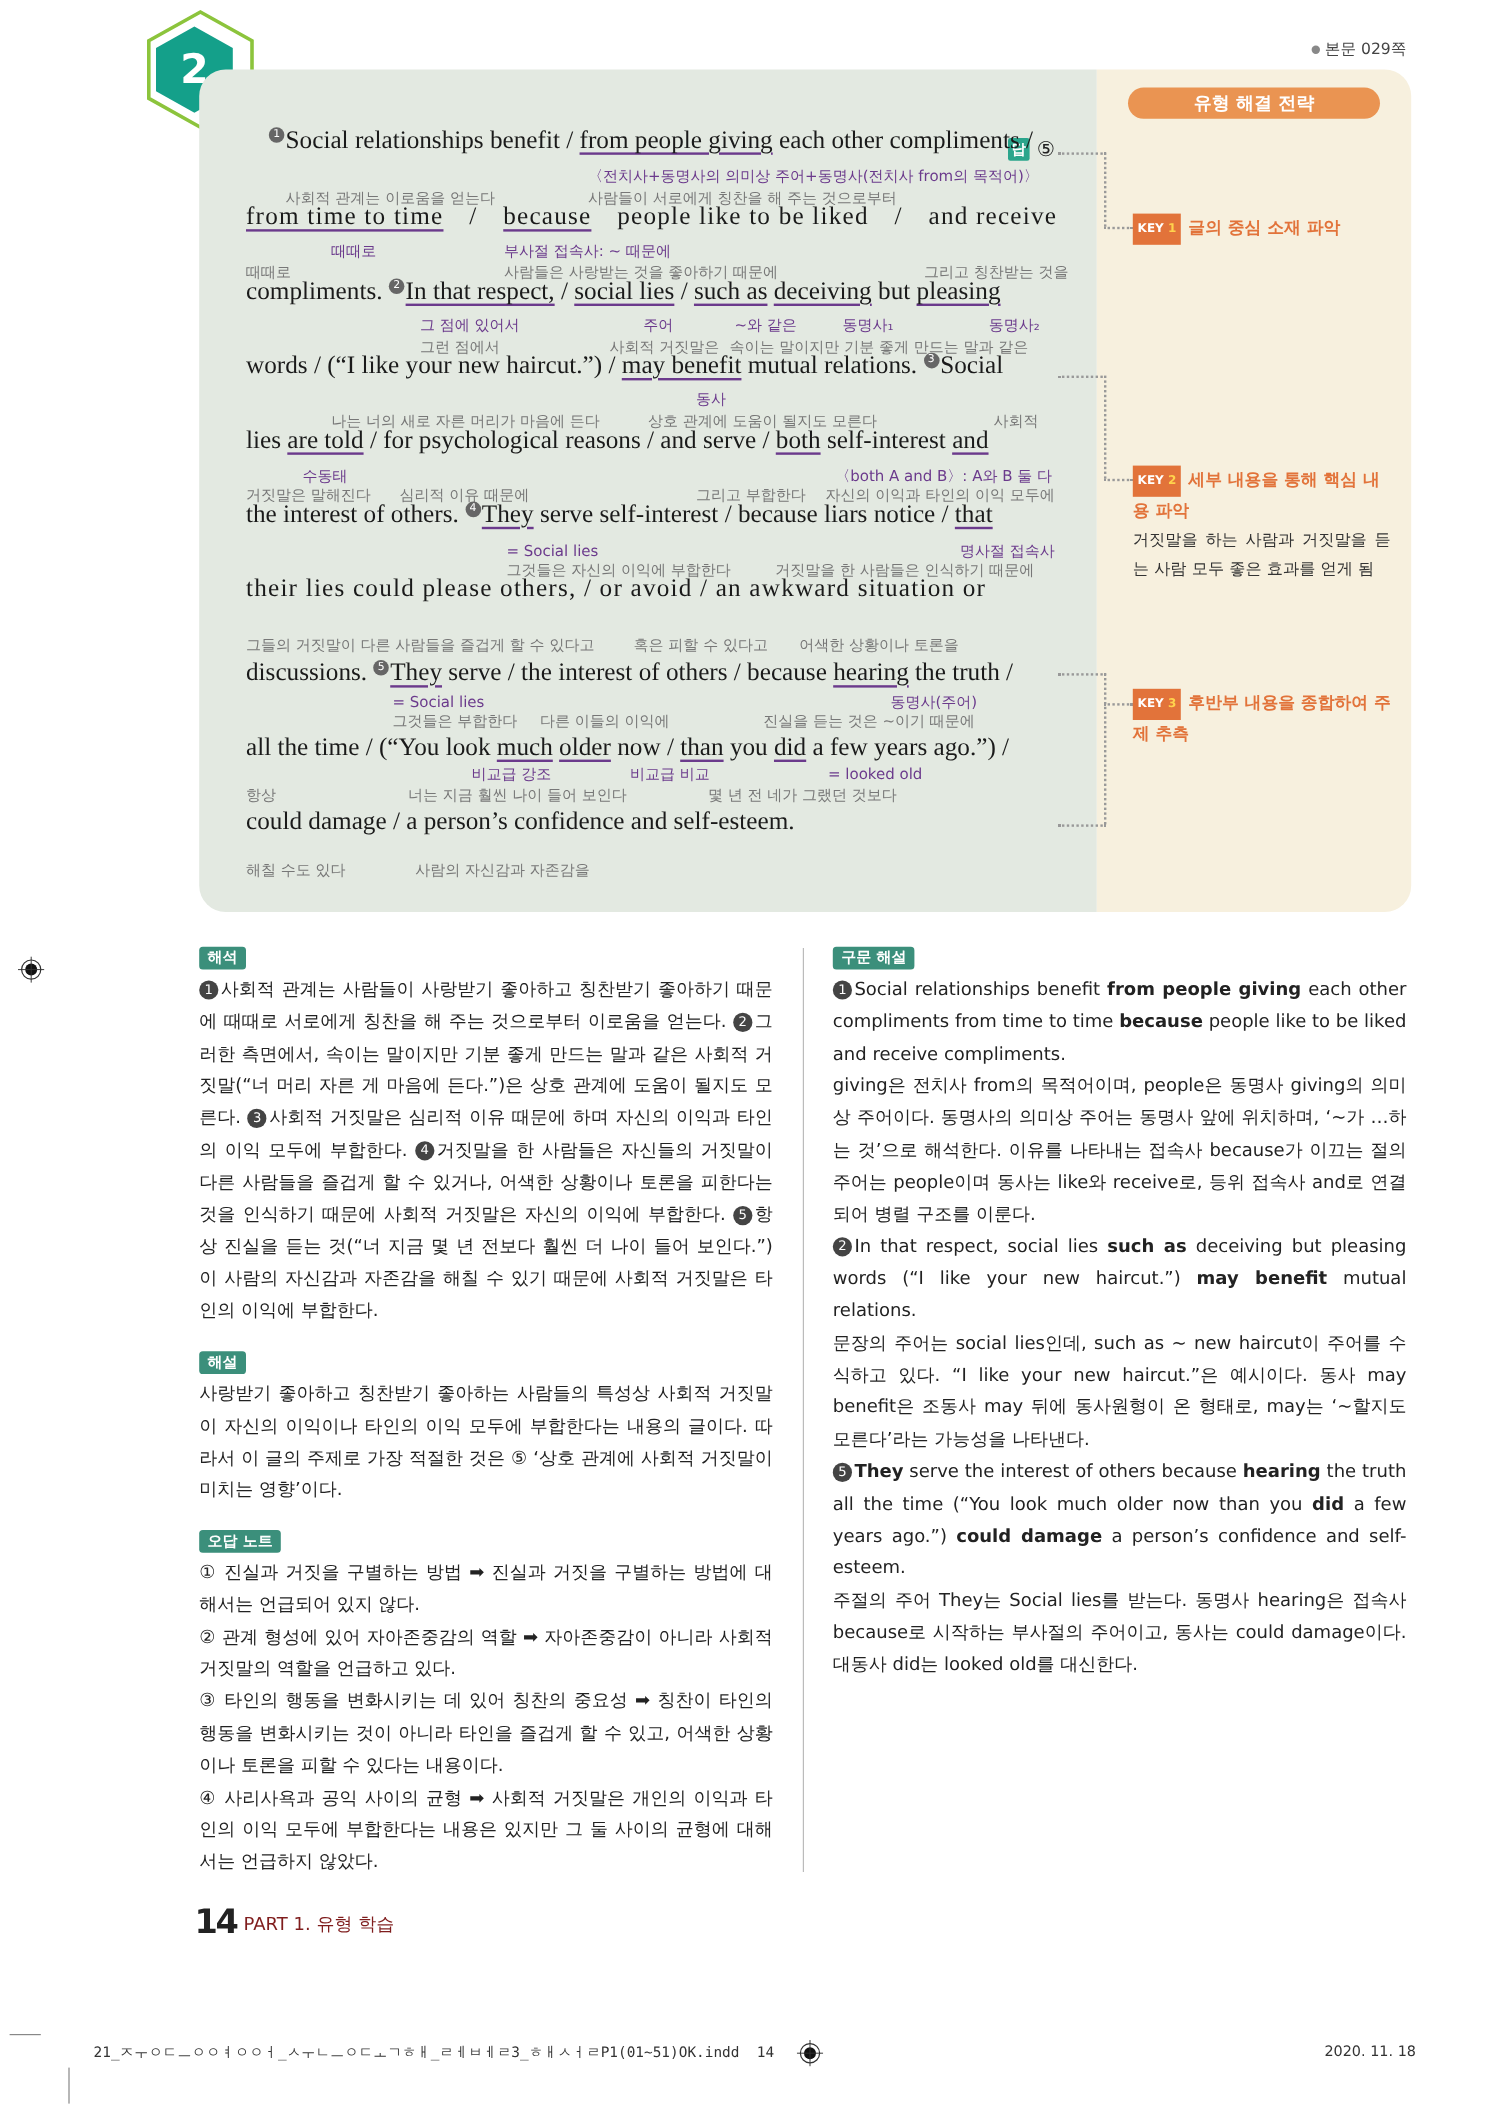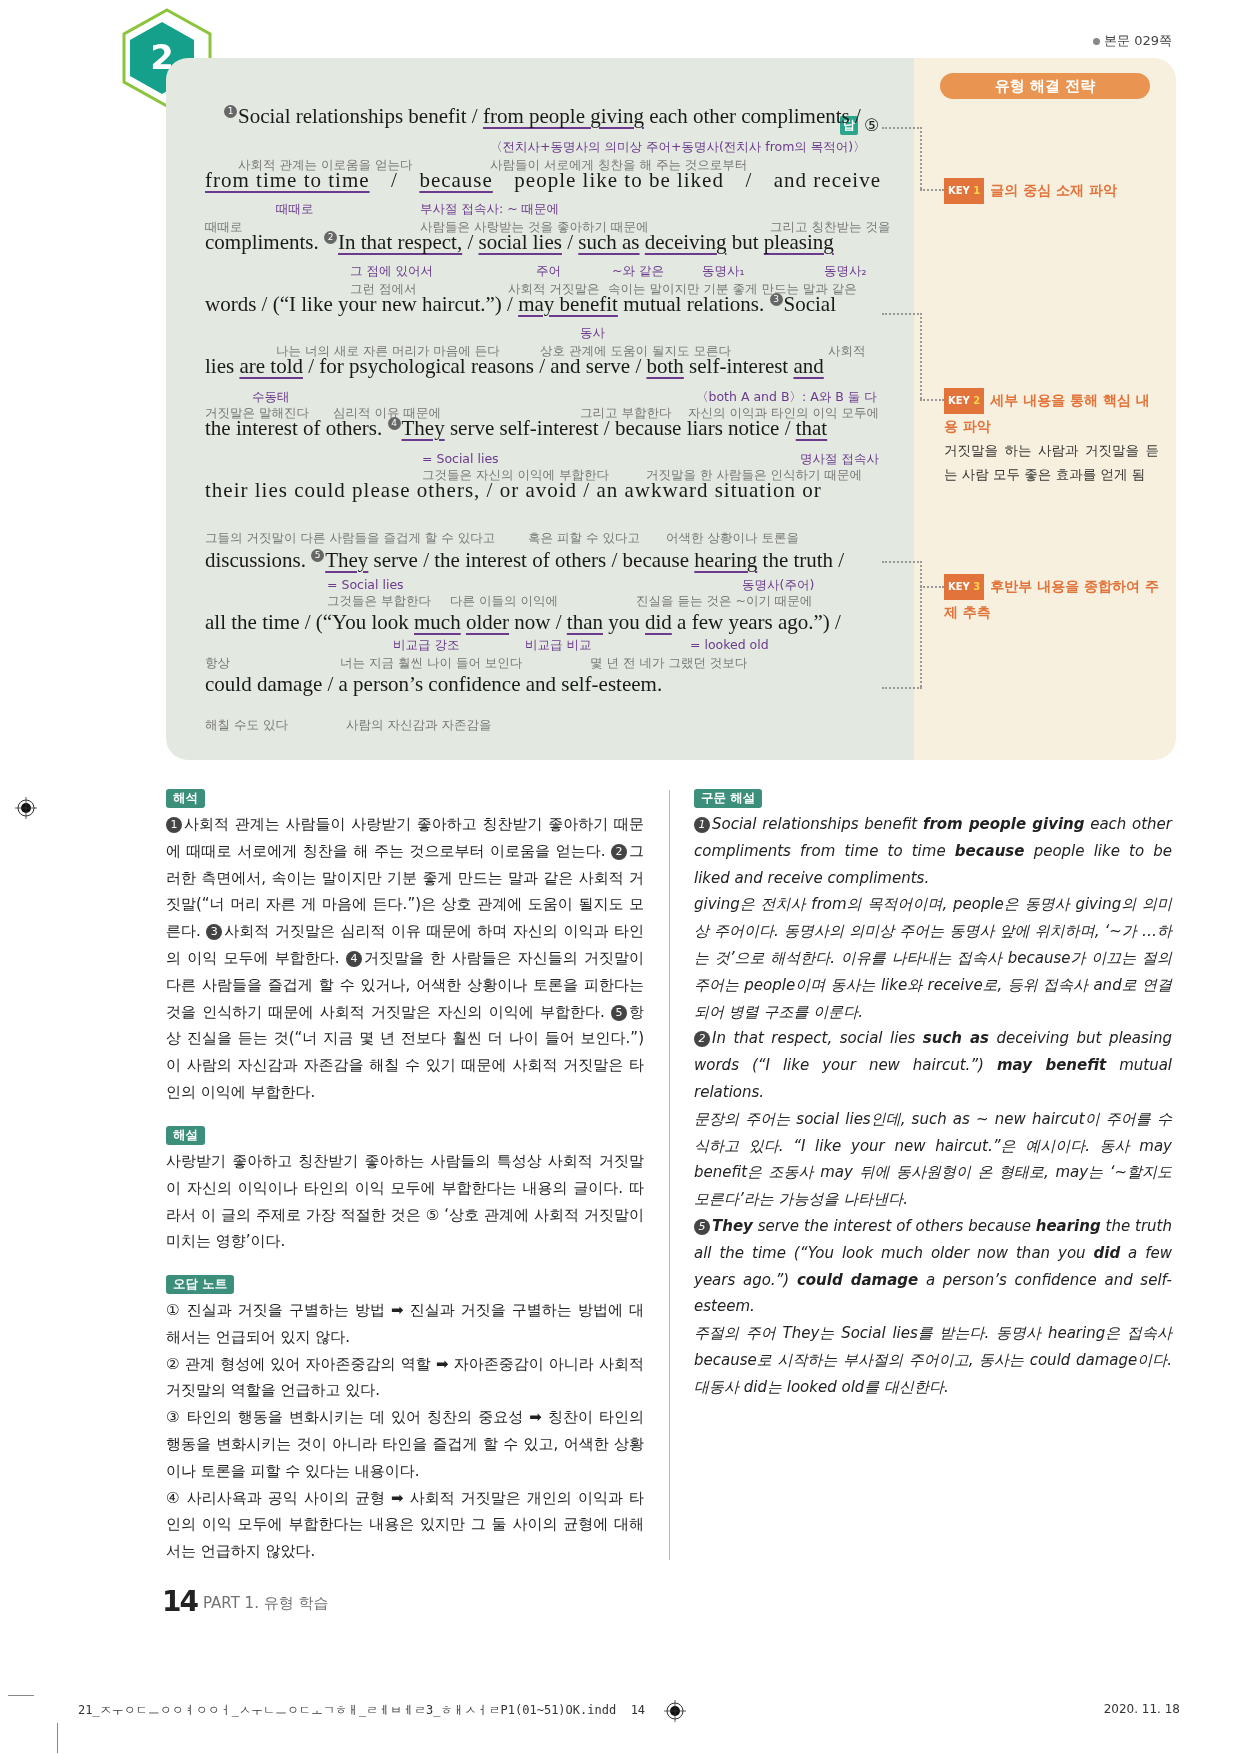--- a/index.html
+++ b/index.html
@@ -38,21 +38,21 @@
   .key-body { font-size: 13.5px; color: #333; line-height: 24px; text-align: justify; }
 
   
   .section-tag { position: absolute; display: inline-block; background: #3b8f7b; color: #fff; font-size: 12.5px; font-weight: bold; padding: 1px 7px; border-radius: 3px; }
   .body-text { position: absolute; font-size: 15px; line-height: 26.8px; color: #222; text-align: justify; }
   .cnum { display: inline-block; width: 16px; height: 16px; border-radius: 50%; background: #444; color: #fff; font-size: 11px; text-align: center; line-height: 16px; vertical-align: 1px; margin-right: 2px; }
   .body-text p { margin: 0; }
   .divider-v { position: absolute; left: 669px; top: 790px; width: 1px; height: 770px; background: #bbb; }
 
   .footer-page { position: absolute; left: 162px; top: 1585px; font-size: 28px; font-weight: bold; color: #222; font-family: "DejaVu Sans", sans-serif; letter-spacing: -2px; }
-  .footer-part { position: absolute; left: 203px; top: 1594px; font-size: 15px; color: #737373; }
+  .footer-part { position: absolute; left: 203px; top: 1594px; font-size: 15px; color: #7f1d1d; }
   .slug { position: absolute; left: 78px; top: 1702px; font-size: 12px; color: #333; font-family: "DejaVu Sans Mono", monospace; }
   .slug-date { position: absolute; right: 60px; top: 1702px; font-size: 12px; color: #333; }
   .reg { position: absolute; width: 22px; height: 22px; }
   .slug-bar { position: absolute; left: 57px; top: 1723px; width: 1px; height: 30px; background: #888; }
   .slug-line { position: absolute; left: 8px; top: 1695px; width: 26px; height: 1px; background: #888; }
 </style>
 </head>
 <body>
 
 <div class="hex-wrap">
@@ -202,21 +202,21 @@
 <div class="body-text" style="left:166px; top:1297px; width:478px;">
   <p><span>①</span> <span>진실과 거짓을 구별하는 방법</span> <span>➡</span> <span>진실과 거짓을 구별하는 방법에 대해서는 언급되어 있지 않다.</span></p>
   <p><span>②</span> <span>관계 형성에 있어 자아존중감의 역할</span> <span>➡</span> <span>자아존중감이 아니라 사회적 거짓말의 역할을 언급하고 있다.</span></p>
   <p><span>③</span> <span>타인의 행동을 변화시키는 데 있어 칭찬의 중요성</span> <span>➡</span> <span>칭찬이 타인의 행동을 변화시키는 것이 아니라 타인을 즐겁게 할 수 있고, 어색한 상황이나 토론을 피할 수 있다는 내용이다.</span></p>
   <p><span>④</span> <span>사리사욕과 공익 사이의 균형</span> <span>➡</span> <span>사회적 거짓말은 개인의 이익과 타인의 이익 모두에 부합한다는 내용은 있지만 그 둘 사이의 균형에 대해서는 언급하지 않았다.</span></p>
 </div>
 
 <div class="divider-v"></div>
 
 <div class="section-tag" style="left:694px; top:789px;">구문 해설</div>
-<div class="body-text" style="left:694px; top:811px; width:478px;font-style:italic;">
+<div class="body-text" style="left:694px; top:811px; width:478px;">
   <p><span class="cnum">1</span><span>Social relationships benefit </span><b>from people giving</b><span> each other compliments from time to time </span><b>because</b><span> people like to be liked and receive compliments.</span></p>
   <p>giving은 전치사 from의 목적어이며, people은 동명사 giving의 의미상 주어이다. 동명사의 의미상 주어는 동명사 앞에 위치하며, ‘~가 …하는 것’으로 해석한다. 이유를 나타내는 접속사 because가 이끄는 절의 주어는 people이며 동사는 like와 receive로, 등위 접속사 and로 연결되어 병렬 구조를 이룬다.</p>
   <p><span class="cnum">2</span><span>In that respect, social lies </span><b>such as</b><span> deceiving but pleasing words (“I like your new haircut.”) </span><b>may benefit</b><span> mutual relations.</span></p>
   <p>문장의 주어는 social lies인데, such as ~ new haircut이 주어를 수식하고 있다. “I like your new haircut.”은 예시이다. 동사 may benefit은 조동사 may 뒤에 동사원형이 온 형태로, may는 ‘~할지도 모른다’라는 가능성을 나타낸다.</p>
   <p><span class="cnum">5</span><b>They</b><span> serve the interest of others because </span><b>hearing</b><span> the truth all the time (“You look much older now than you </span><b>did</b><span> a few years ago.”) </span><b>could damage</b><span> a person’s confidence and self-esteem.</span></p>
   <p>주절의 주어 They는 Social lies를 받는다. 동명사 hearing은 접속사 because로 시작하는 부사절의 주어이고, 동사는 could damage이다. 대동사 did는 looked old를 대신한다.</p>
 </div>
 
 <div class="footer-page">14</div>
 <div class="footer-part">PART 1. 유형 학습</div>

